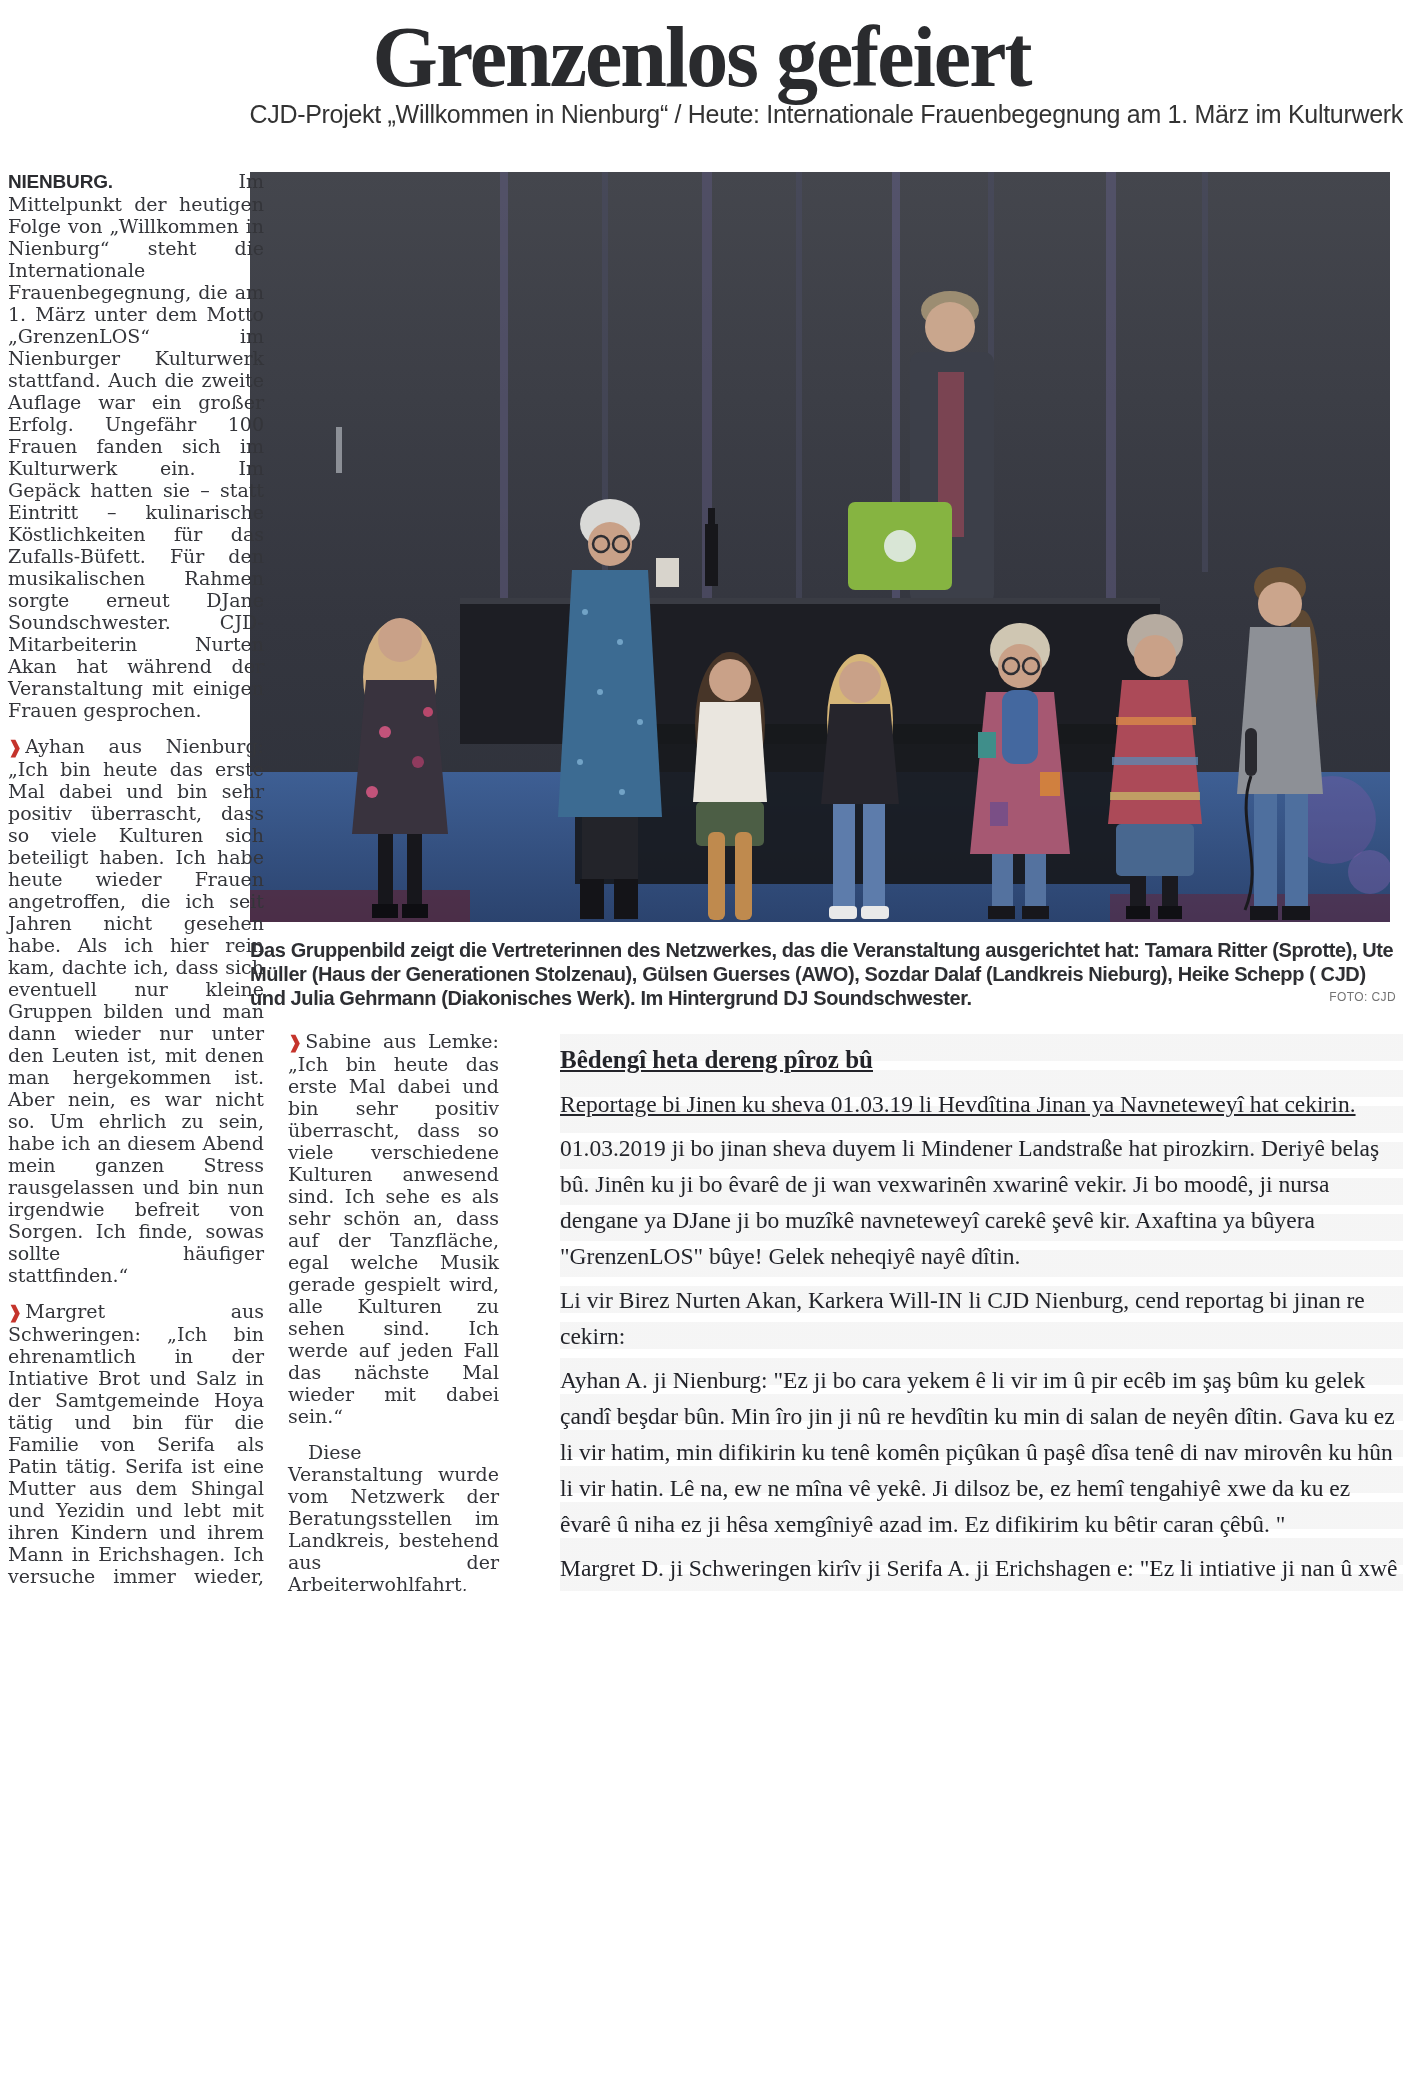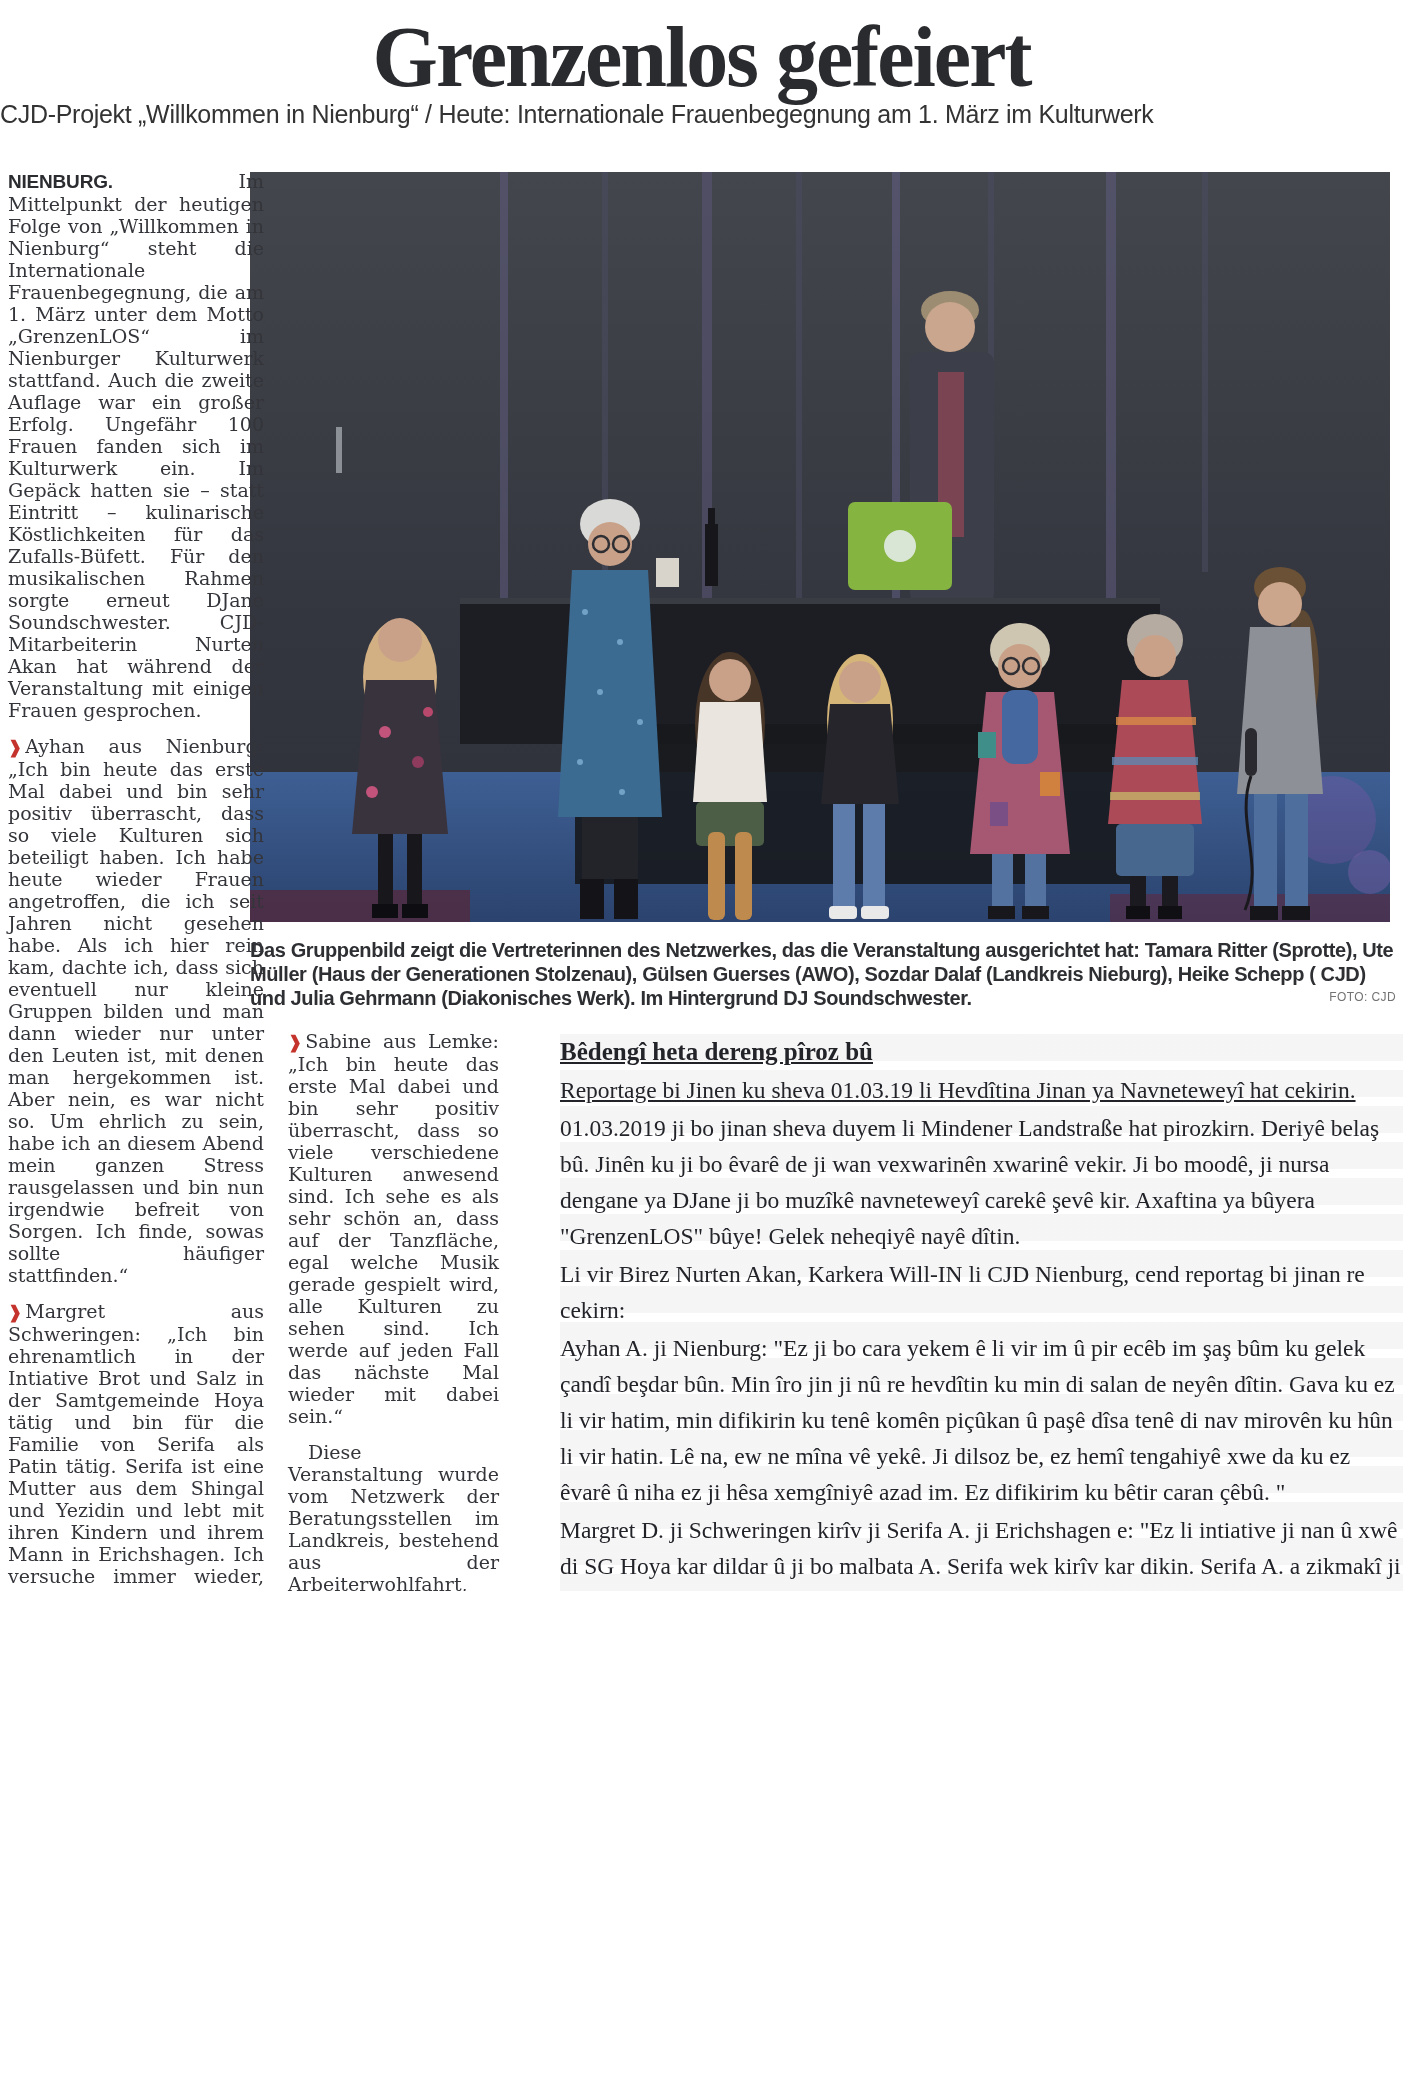--- a/index.html
+++ b/index.html
@@ -2,21 +2,21 @@
 <html lang="de"><head>
 <meta charset="utf-8">
 <style>
   html,body{margin:0;padding:0;background:#ffffff;}
   .page{position:relative;width:1403px;height:1591px;background:#fff;overflow:hidden;
         font-family:"DejaVu Serif",serif;color:#2e2f33;}
   
   .title{position:absolute;left:0;top:8px;width:1403px;text-align:center;
          font-family:"Liberation Serif",serif;font-weight:700;font-size:84px;
          letter-spacing:-2px;color:#2a2b2e;transform:scaleY(1.04);}
-  .subtitle{position:absolute;left:0;top:100px;width:1403px;text-align:left;
+  .subtitle{position:absolute;left:0;top:100px;width:1403px;text-align:right;
          font-family:"Liberation Sans",sans-serif;font-size:25px;color:#333;
          letter-spacing:-0.3px;}
   
   .col{position:absolute;text-align:justify;font-size:19px;line-height:22px;
        color:#34353a;}
   .col p{margin:0 0 14px 0;}
   .col1{left:8px;top:170px;width:256px;}
   .col2{left:288px;top:1030px;width:211px;}
   .lead{font-family:"Liberation Sans",sans-serif;font-weight:700;letter-spacing:-0.2px;
         color:#2b2c30;}
@@ -30,21 +30,21 @@
   .caption{position:absolute;left:250px;top:938px;width:1146px;
            font-family:"Liberation Sans",sans-serif;font-weight:700;font-size:20px;
            line-height:24px;color:#2e2f33;letter-spacing:-0.4px;}
   .credit{position:absolute;right:0;bottom:1px;font-weight:400;font-size:12px;
           color:#737373;letter-spacing:0.4px;}
   
   .kurdish{position:absolute;left:560px;top:1034px;width:843px;
            font-family:"Liberation Serif",serif;font-size:23.5px;line-height:36px;
            color:#23242a;
            background:repeating-linear-gradient(180deg,rgba(90,90,90,0.06) 0 27px,rgba(0,0,0,0) 27px 36px);}
-  .kurdish p{margin:0 0 2px 0;}
+  .kurdish p{margin:8px 0 2px 0;}
   .k-head{font-weight:700;text-decoration:underline;font-size:25px;margin:0 0 36px 0;}
   .k-sub{text-decoration:underline;margin:0 0 38px 0;}
 </style>
 </head>
 <body>
 
 <div class="page">
 
   <div class="title">Grenzenlos gefeiert</div>
   <div class="subtitle">CJD-Projekt „Willkommen in Nienburg“ / Heute: Internationale Frauenbegegnung am 1. März im Kulturwerk</div>

